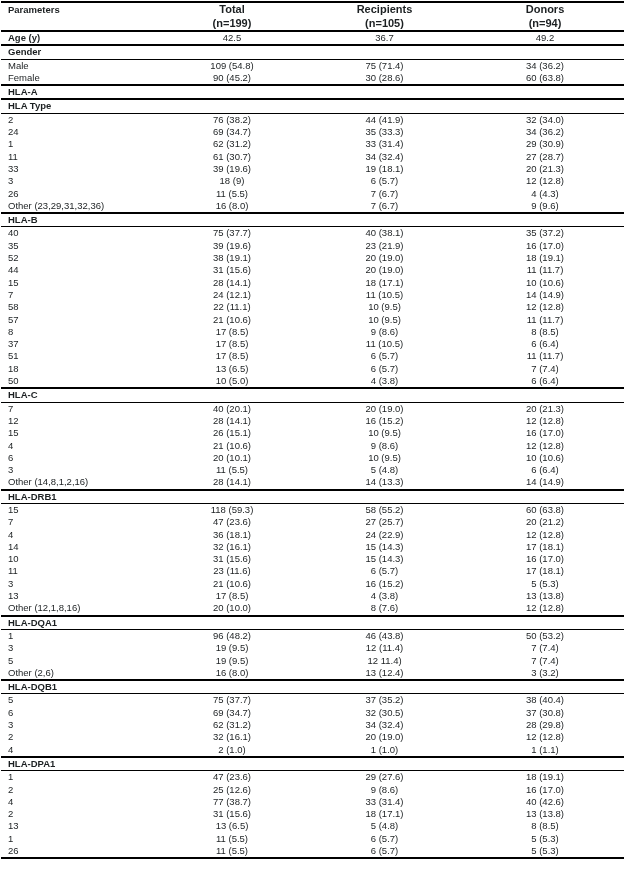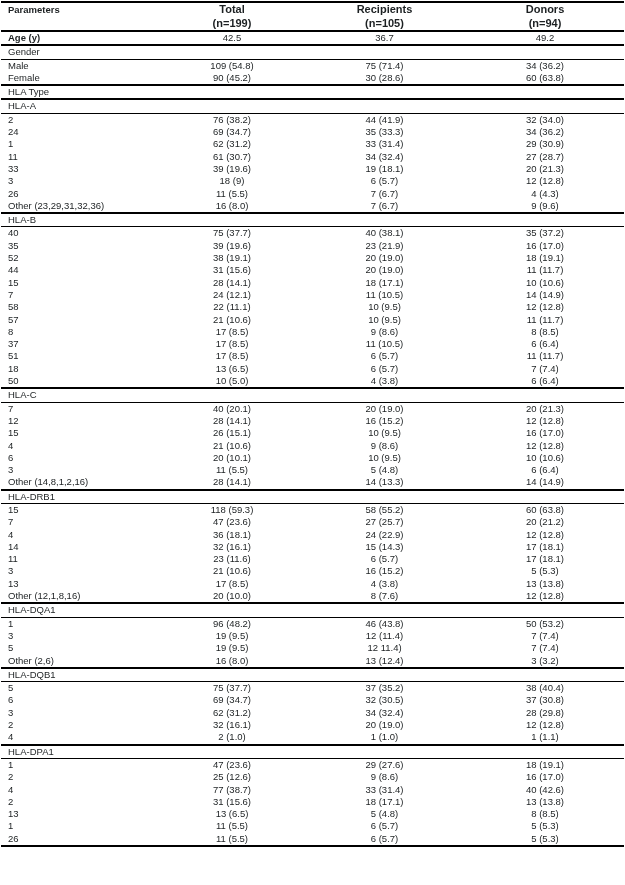--- a/index.html
+++ b/index.html
@@ -13,21 +13,21 @@
     padding:0;font-size:9.5px;line-height:12.3px;height:12.3px;
     overflow:hidden;white-space:nowrap;vertical-align:middle;
   }
   thead tr{border-bottom:2px solid #000;margin-left:44px;}
   thead th{font-weight:bold;}
   thead th.lbl{vertical-align:top;padding-top:1px;}
   thead th div{line-height:13.5px;height:13.5px;font-size:11px;text-align:center;}
   .lbl{text-align:left;padding-left:7px;}
   .val{text-align:center;}
   tr.sect{border-top:2px solid #000;border-bottom:1px solid #000;}
-  tr.sect td{font-weight:normal;}
+  tr.sect td{font-weight:bold;}
   tr.boldlabel td.lbl{font-weight:bold;}
   
   td,th{position:relative;}
   tr.tick td.val::before, tr.tick th.val::before{
     content:"";position:absolute;left:-1px;top:-2px;width:1px;height:4px;background:#000;
   }
   tr.tick-b td.val::after, thead tr th.val::after{
     content:"";position:absolute;left:-1px;bottom:-2px;width:1px;height:4px;background:#000;
   }
 </style>
@@ -78,27 +78,27 @@
           <td class="val">75 (71.4)</td>
           <td class="val">34 (36.2)</td>
         </tr>
         <tr>
           <td class="lbl">Female</td>
           <td class="val">90 (45.2)</td>
           <td class="val">30 (28.6)</td>
           <td class="val">60 (63.8)</td>
         </tr>
         <tr class="sect tick">
+          <td class="lbl">HLA-A</td>
+          <td class="val"></td>
+          <td class="val"></td>
+          <td class="val"></td>
+        </tr>
+        <tr class="sect tick">
           <td class="lbl">HLA Type</td>
-          <td class="val"></td>
-          <td class="val"></td>
-          <td class="val"></td>
-        </tr>
-        <tr class="sect tick">
-          <td class="lbl">HLA-A</td>
           <td class="val"></td>
           <td class="val"></td>
           <td class="val"></td>
         </tr>
         <tr class="tick">
           <td class="lbl">2</td>
           <td class="val">76 (38.2)</td>
           <td class="val">44 (41.9)</td>
           <td class="val">32 (34.0)</td>
         </tr>
@@ -298,20 +298,26 @@
           <td class="lbl">4</td>
           <td class="val">36 (18.1)</td>
           <td class="val">24 (22.9)</td>
           <td class="val">12 (12.8)</td>
         </tr>
         <tr>
           <td class="lbl">14</td>
           <td class="val">32 (16.1)</td>
           <td class="val">15 (14.3)</td>
           <td class="val">17 (18.1)</td>
+        </tr>
+        <tr>
+          <td class="lbl">10</td>
+          <td class="val">31 (15.6)</td>
+          <td class="val">15 (14.3)</td>
+          <td class="val">16 (17.0)</td>
         </tr>
         <tr>
           <td class="lbl">11</td>
           <td class="val">23 (11.6)</td>
           <td class="val">6 (5.7)</td>
           <td class="val">17 (18.1)</td>
         </tr>
         <tr>
           <td class="lbl">3</td>
           <td class="val">21 (10.6)</td>

